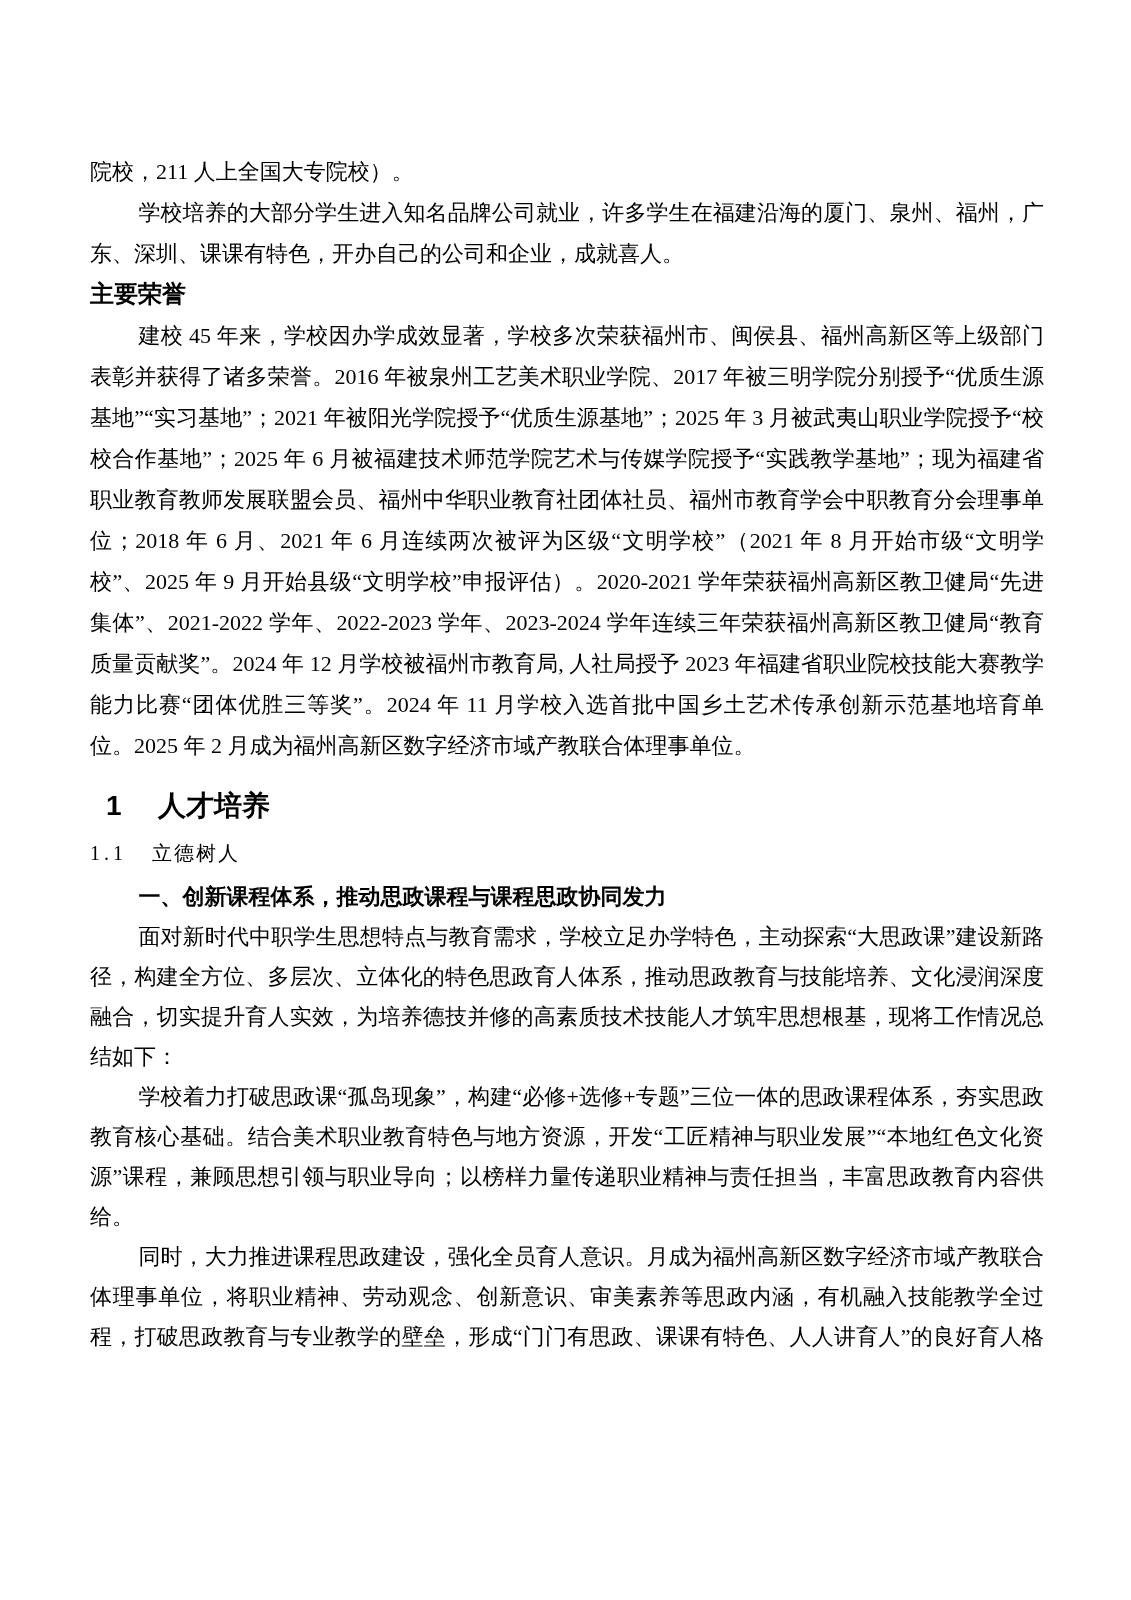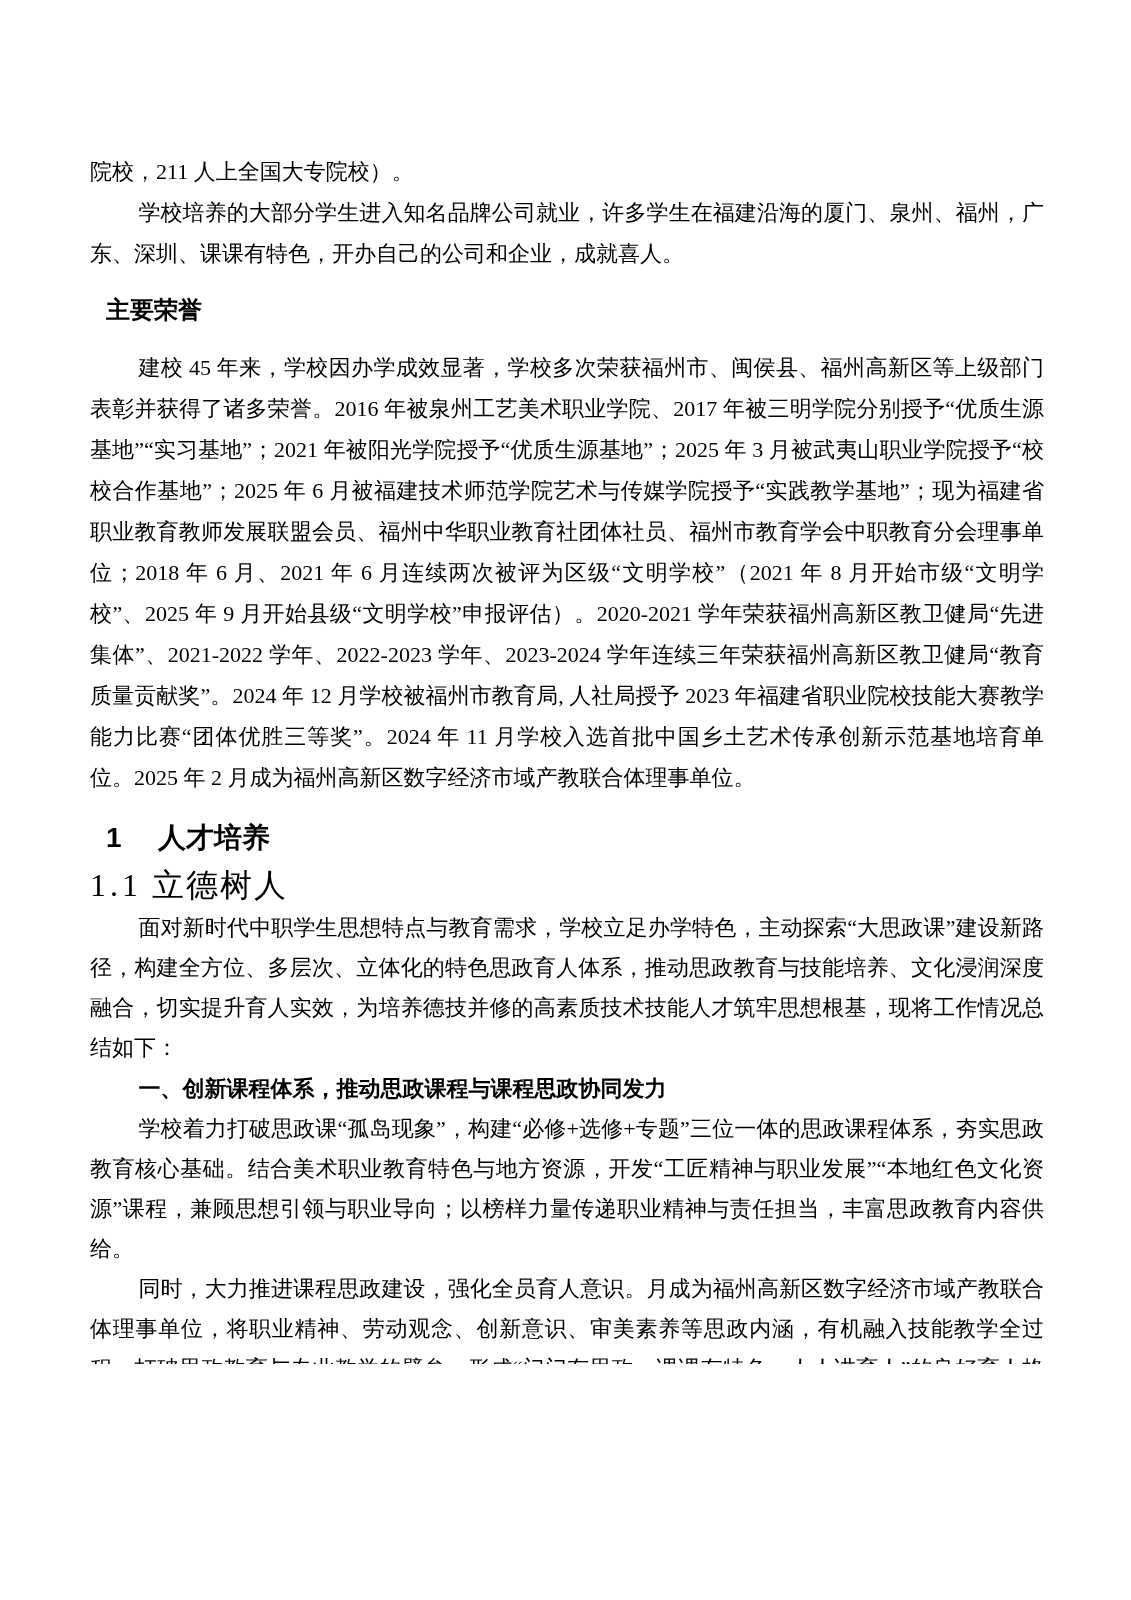--- a/index.html
+++ b/index.html
@@ -26,38 +26,38 @@
   p.body {
     margin: 0;
     font-size: 22px;
     line-height: 41px;
     text-indent: 2.2em;
     word-break: break-all;
   }
   p.lh40 { line-height: 40px; }
   p.noindent { text-indent: 0; }
   .sec-head {
-    margin: 16px;
+    margin: 0;
     font-size: 24px;
     line-height: 41px;
     font-weight: bold;
     text-align: left;
   }
   .h1 {
     margin: 16px 0 0 16px;
     font-size: 28px;
     line-height: 48px;
     font-weight: bold;
     font-family: "Liberation Sans", "DejaVu Sans", sans-serif;
     text-align: left;
   }
   .h1 .num { display: inline-block; min-width: 52px; }
   .h2 {
     margin: 0;
-    font-size: 32px;
+    font-size: 20px;
     line-height: 46px;
     font-weight: normal;
     letter-spacing: 2px;
     text-align: left;
   }
   .h2 .num { display: inline-block; min-width: 62px; letter-spacing: 4px; }
   .h3 {
     margin: 2px 0 0 14px;
     font-size: 25px;
     line-height: 40px;
@@ -95,23 +95,23 @@
 
     <h4 class="sec-head">主要荣誉</h4>
 
     <p class="body">建校 45 年来，学校因办学成效显著，学校多次荣获福州市、闽侯县、福州高新区等上级部门表彰并获得了诸多荣誉。2016 年被泉州工艺美术职业学院、2017 年被三明学院分别授予“优质生源基地”“实习基地”；2021 年被阳光学院授予“优质生源基地”；2025 年 3 月被武夷山职业学院授予“校校合作基地”；2025 年 6 月被福建技术师范学院艺术与传媒学院授予“实践教学基地”；现为福建省职业教育教师发展联盟会员、福州中华职业教育社团体社员、福州市教育学会中职教育分会理事单位；2018 年 6 月、2021 年 6 月连续两次被评为区级“文明学校”（2021 年 8 月开始市级“文明学校”、2025 年 9 月开始县级“文明学校”申报评估）。2020-2021 学年荣获福州高新区教卫健局“先进集体”、2021-2022 学年、2022-2023 学年、2023-2024 学年连续三年荣获福州高新区教卫健局“教育质量贡献奖”。2024 年 12 月学校被福州市教育局, 人社局授予 2023 年福建省职业院校技能大赛教学能力比赛“团体优胜三等奖”。2024 年 11 月学校入选首批中国乡土艺术传承创新示范基地培育单位。2025 年 2 月成为福州高新区数字经济市域产教联合体理事单位。</p>
 
     <h1 class="h1"><span class="num">1</span><span>人才培养</span></h1>
 
     <h2 class="h2"><span class="num">1.1</span><span>立德树人</span></h2>
 
 
+    <p class="body sub-bold">一、创新课程体系，推动思政课程与课程思政协同发力</p>
+
     <p class="body lh40">面对新时代中职学生思想特点与教育需求，学校立足办学特色，主动探索“大思政课”建设新路径，构建全方位、多层次、立体化的特色思政育人体系，推动思政教育与技能培养、文化浸润深度融合，切实提升育人实效，为培养德技并修的高素质技术技能人才筑牢思想根基，现将工作情况总结如下：</p>
-
-    <p class="body sub-bold">一、创新课程体系，推动思政课程与课程思政协同发力</p>
 
     <p class="body lh40">学校着力打破思政课“孤岛现象”，构建“必修+选修+专题”三位一体的思政课程体系，夯实思政教育核心基础。结合美术职业教育特色与地方资源，开发“工匠精神与职业发展”“本地红色文化资源”课程，兼顾思想引领与职业导向；以榜样力量传递职业精神与责任担当，丰富思政教育内容供给。</p>
 
     <p class="body lh40">同时，大力推进课程思政建设，强化全员育人意识。月成为福州高新区数字经济市域产教联合体理事单位，将职业精神、劳动观念、创新意识、审美素养等思政内涵，有机融入技能教学全过程，打破思政教育与专业教学的壁垒，形成“门门有思政、课课有特色、人人讲育人”的良好育人格局。</p>
 
   </div>
 
   <div class="page-number">5</div>
 </div>
 

